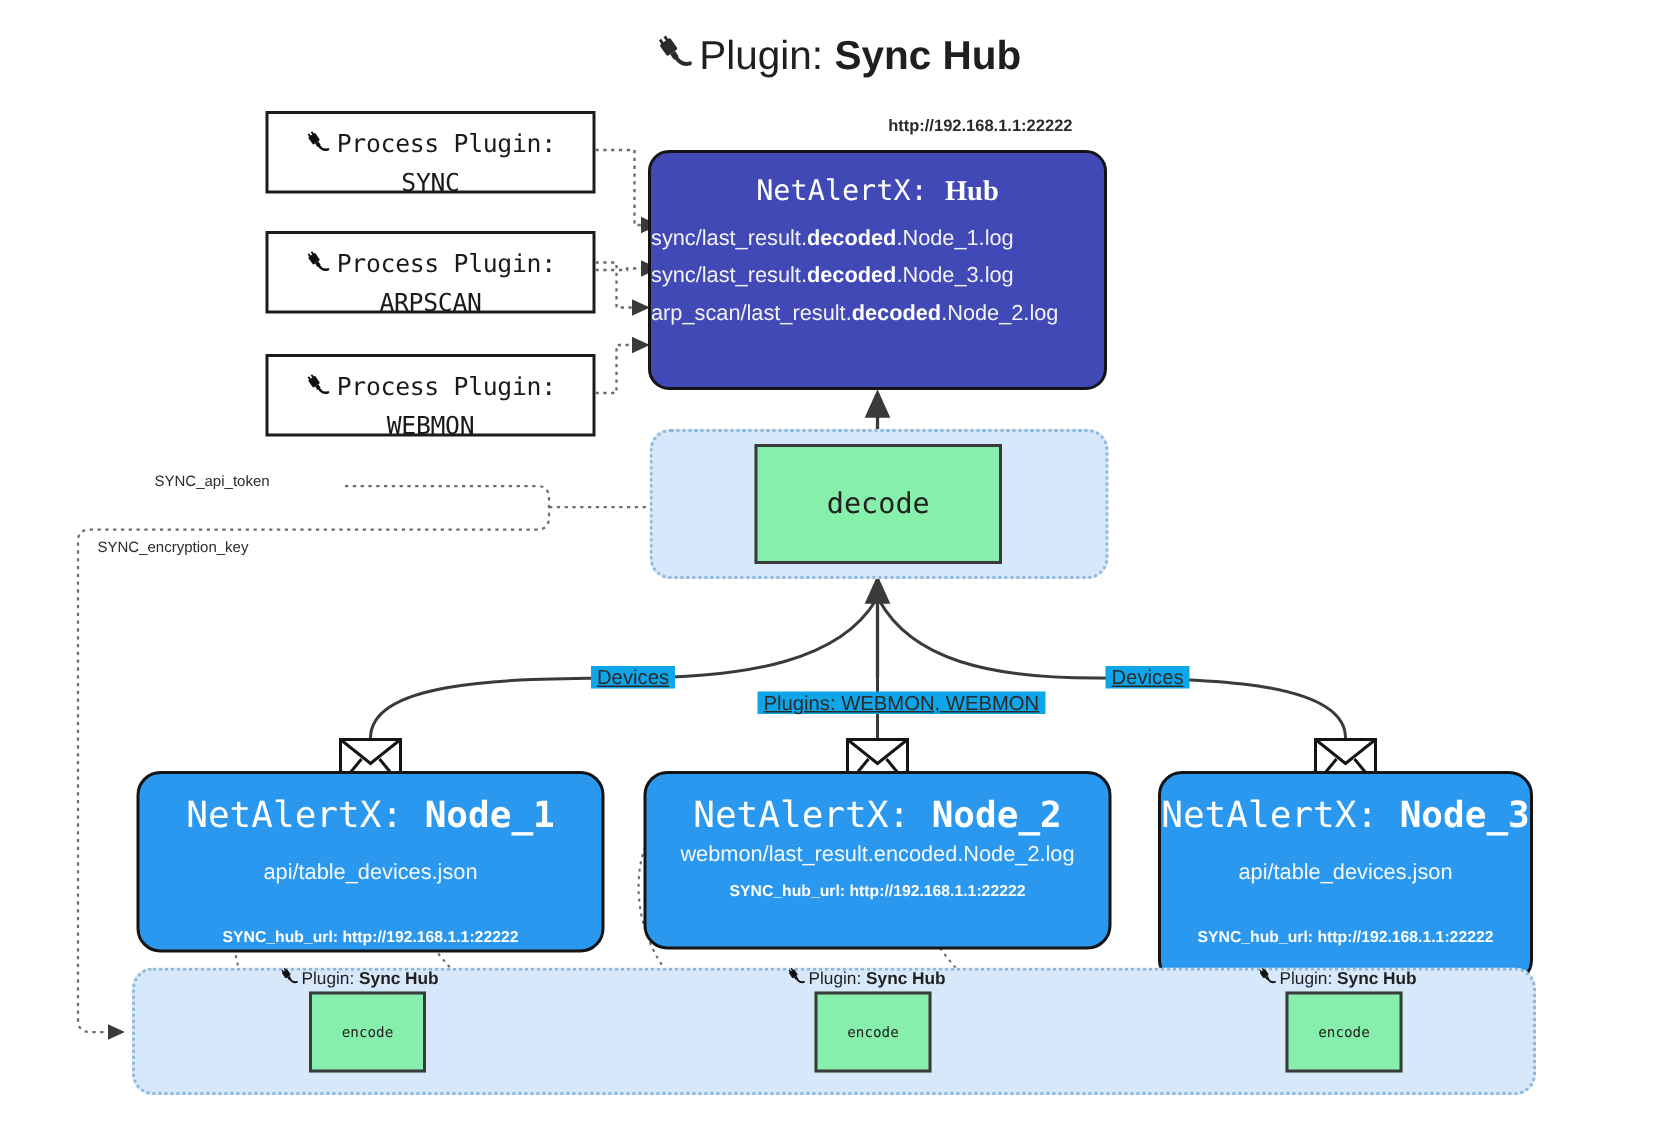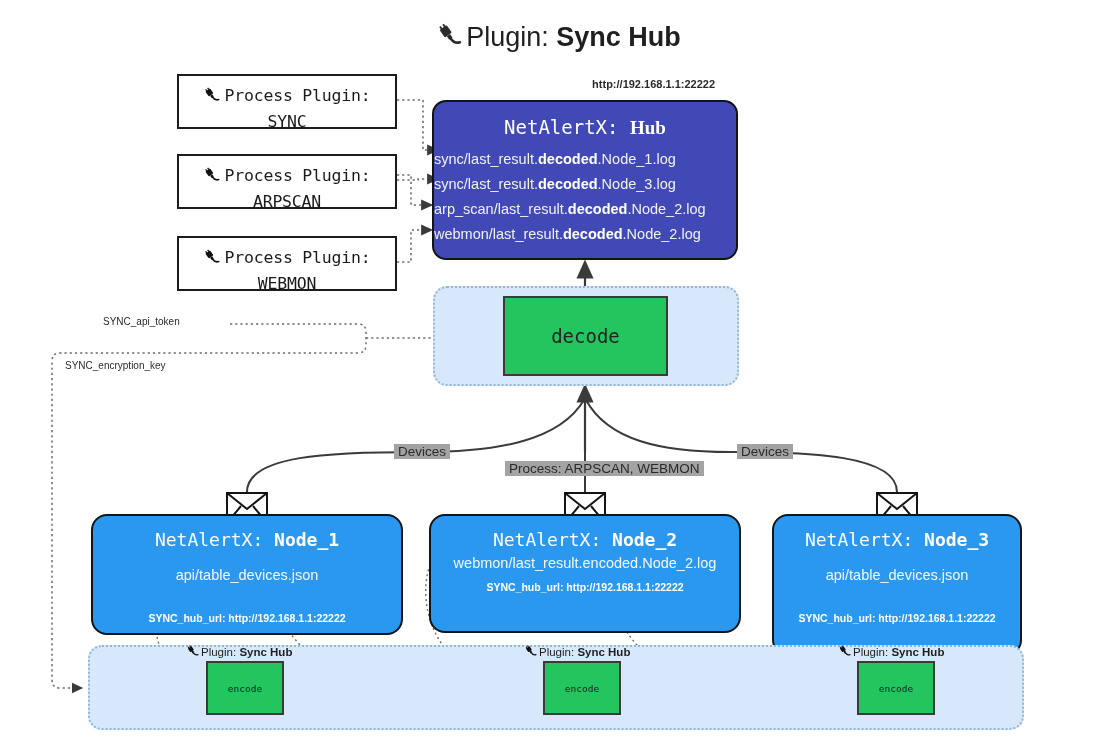--- a/index.html
+++ b/index.html
@@ -87,41 +87,41 @@
     white-space: nowrap;
   }
 
   .pool {
     background: #d6e8fa;
     border: 2px dotted #8fb8d8;
     border-radius: 14px;
   }
 
   .white-box {
-    background: #22c55e;
+    background: #86efac;
     border: 2px solid #3a3a3a;
     display: flex;
     align-items: center;
     justify-content: center;
     font-family: "DejaVu Sans Mono", "Liberation Mono", monospace;
     color: #222;
   }
   .decode-box { font-size: 19px; }
   .encode-box { font-size: 9.5px; }
 
   .node-box {
     background: #2b98f0;
     border: 2px solid #141414;
     border-radius: 16px;
     color: #ffffff;
     overflow: hidden;
   }
   .node-title {
     font-family: "DejaVu Sans Mono", "Liberation Mono", monospace;
-    font-size: 18px;
+    font-size: 24px;
     text-align: center;
     margin-top: 13px;
     white-space: nowrap;
   }
   .node-title b { font-weight: 700; }
   .node-line {
     font-size: 14.5px;
     line-height: 26px;
     text-align: center;
     white-space: nowrap;
@@ -132,24 +132,25 @@
     font-weight: 700;
     text-align: center;
     white-space: nowrap;
     color: #ffffff;
   }
 
   .edge-label {
     position: absolute;
     font-size: 13.5px;
     color: #2b2b2b;
-    background: #a3a3a3;
+    background: #0ea5e9;
     white-space: nowrap;
     padding: 0 4px;
     text-align: center;
+    text-decoration: underline;
   }
   .plugin-tag {
     position: absolute;
     font-size: 11.5px;
     white-space: nowrap;
     color: #1f1f1f;
   }
   .plugin-tag b { font-weight: 700; }
   .plugin-tag .plug-ico { margin-right: 2px; vertical-align: -2px; }
 
@@ -288,34 +289,31 @@
     </div>
     <div class="hub-line" style="margin-top:8px;">
       <span>sync/last_result.</span><b>decoded</b><span>.Node_1.log</span>
     </div>
     <div class="hub-line">
       <span>sync/last_result.</span><b>decoded</b><span>.Node_3.log</span>
     </div>
     <div class="hub-line">
       <span>arp_scan/last_result.</span><b>decoded</b><span>.Node_2.log</span>
     </div>
-    <div class="hub-line">
-      <span>webmon/last_result.</span><b>decoded</b><span>.Node_2.log</span>
-    </div>
   </div>
 
   <div class="abs pool" style="left:433px; top:286px; width:306px; height:100px;"></div>
   <div class="abs white-box decode-box" style="left:503px; top:296px; width:165px; height:80px;">decode</div>
 
   <div class="path-label" style="left:100px; top:316px;">SYNC_api_token</div>
   <div class="path-label" style="left:62px; top:360px;">SYNC_encryption_key</div>
 
   <div class="edge-label" style="left:394px; top:444px;">Devices</div>
   <div class="edge-label" style="left:737px; top:444px;">Devices</div>
-  <div class="edge-label" style="left:505px; top:461px;">Process: ARPSCAN, WEBMON</div>
+  <div class="edge-label" style="left:505px; top:461px;">Plugins: WEBMON, WEBMON</div>
 
   <div class="abs" style="left:226px; top:492px;">
     <svg width="42" height="32" viewBox="0 0 42 32">
       <rect x="1" y="1" width="40" height="30" fill="#ffffff" stroke="#141414" stroke-width="2"></rect>
       <path d="M1,1 L21,17 L41,1" fill="none" stroke="#141414" stroke-width="2"></path>
       <path d="M1,31 L15,14 M41,31 L27,14" fill="none" stroke="#141414" stroke-width="2"></path>
     </svg>
   </div>
   <div class="abs" style="left:564px; top:492px;">
     <svg width="42" height="32" viewBox="0 0 42 32">

